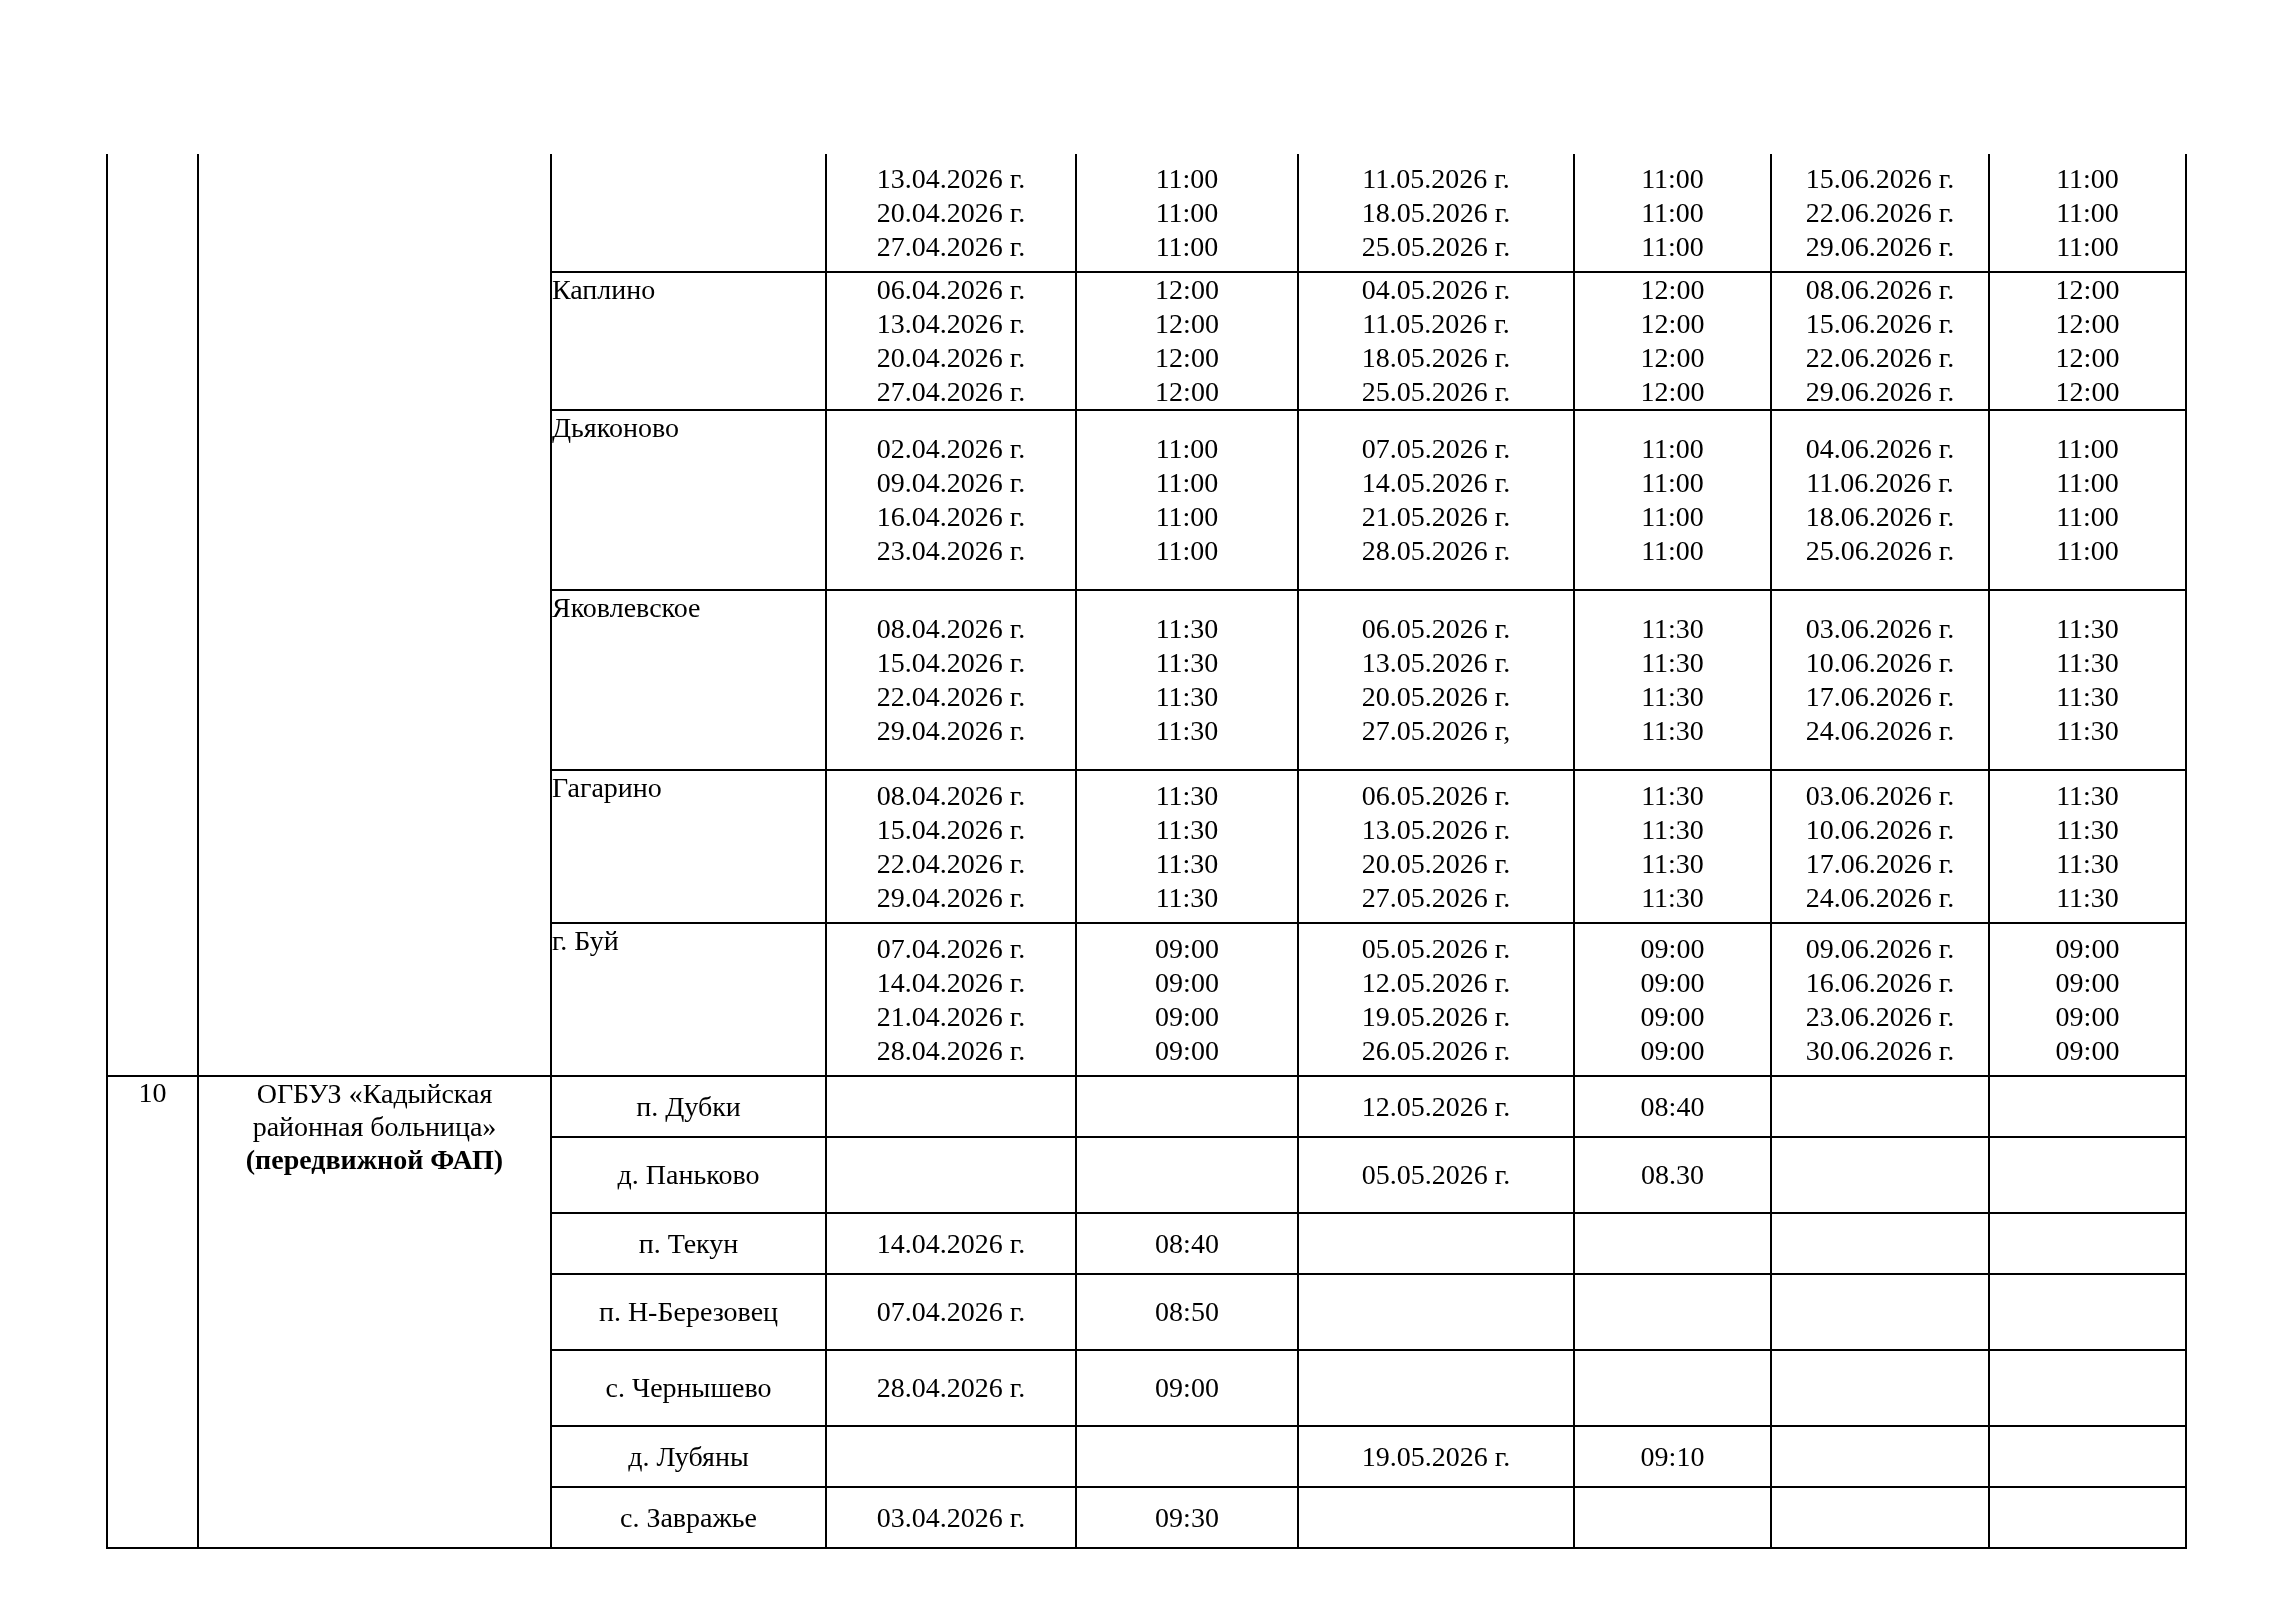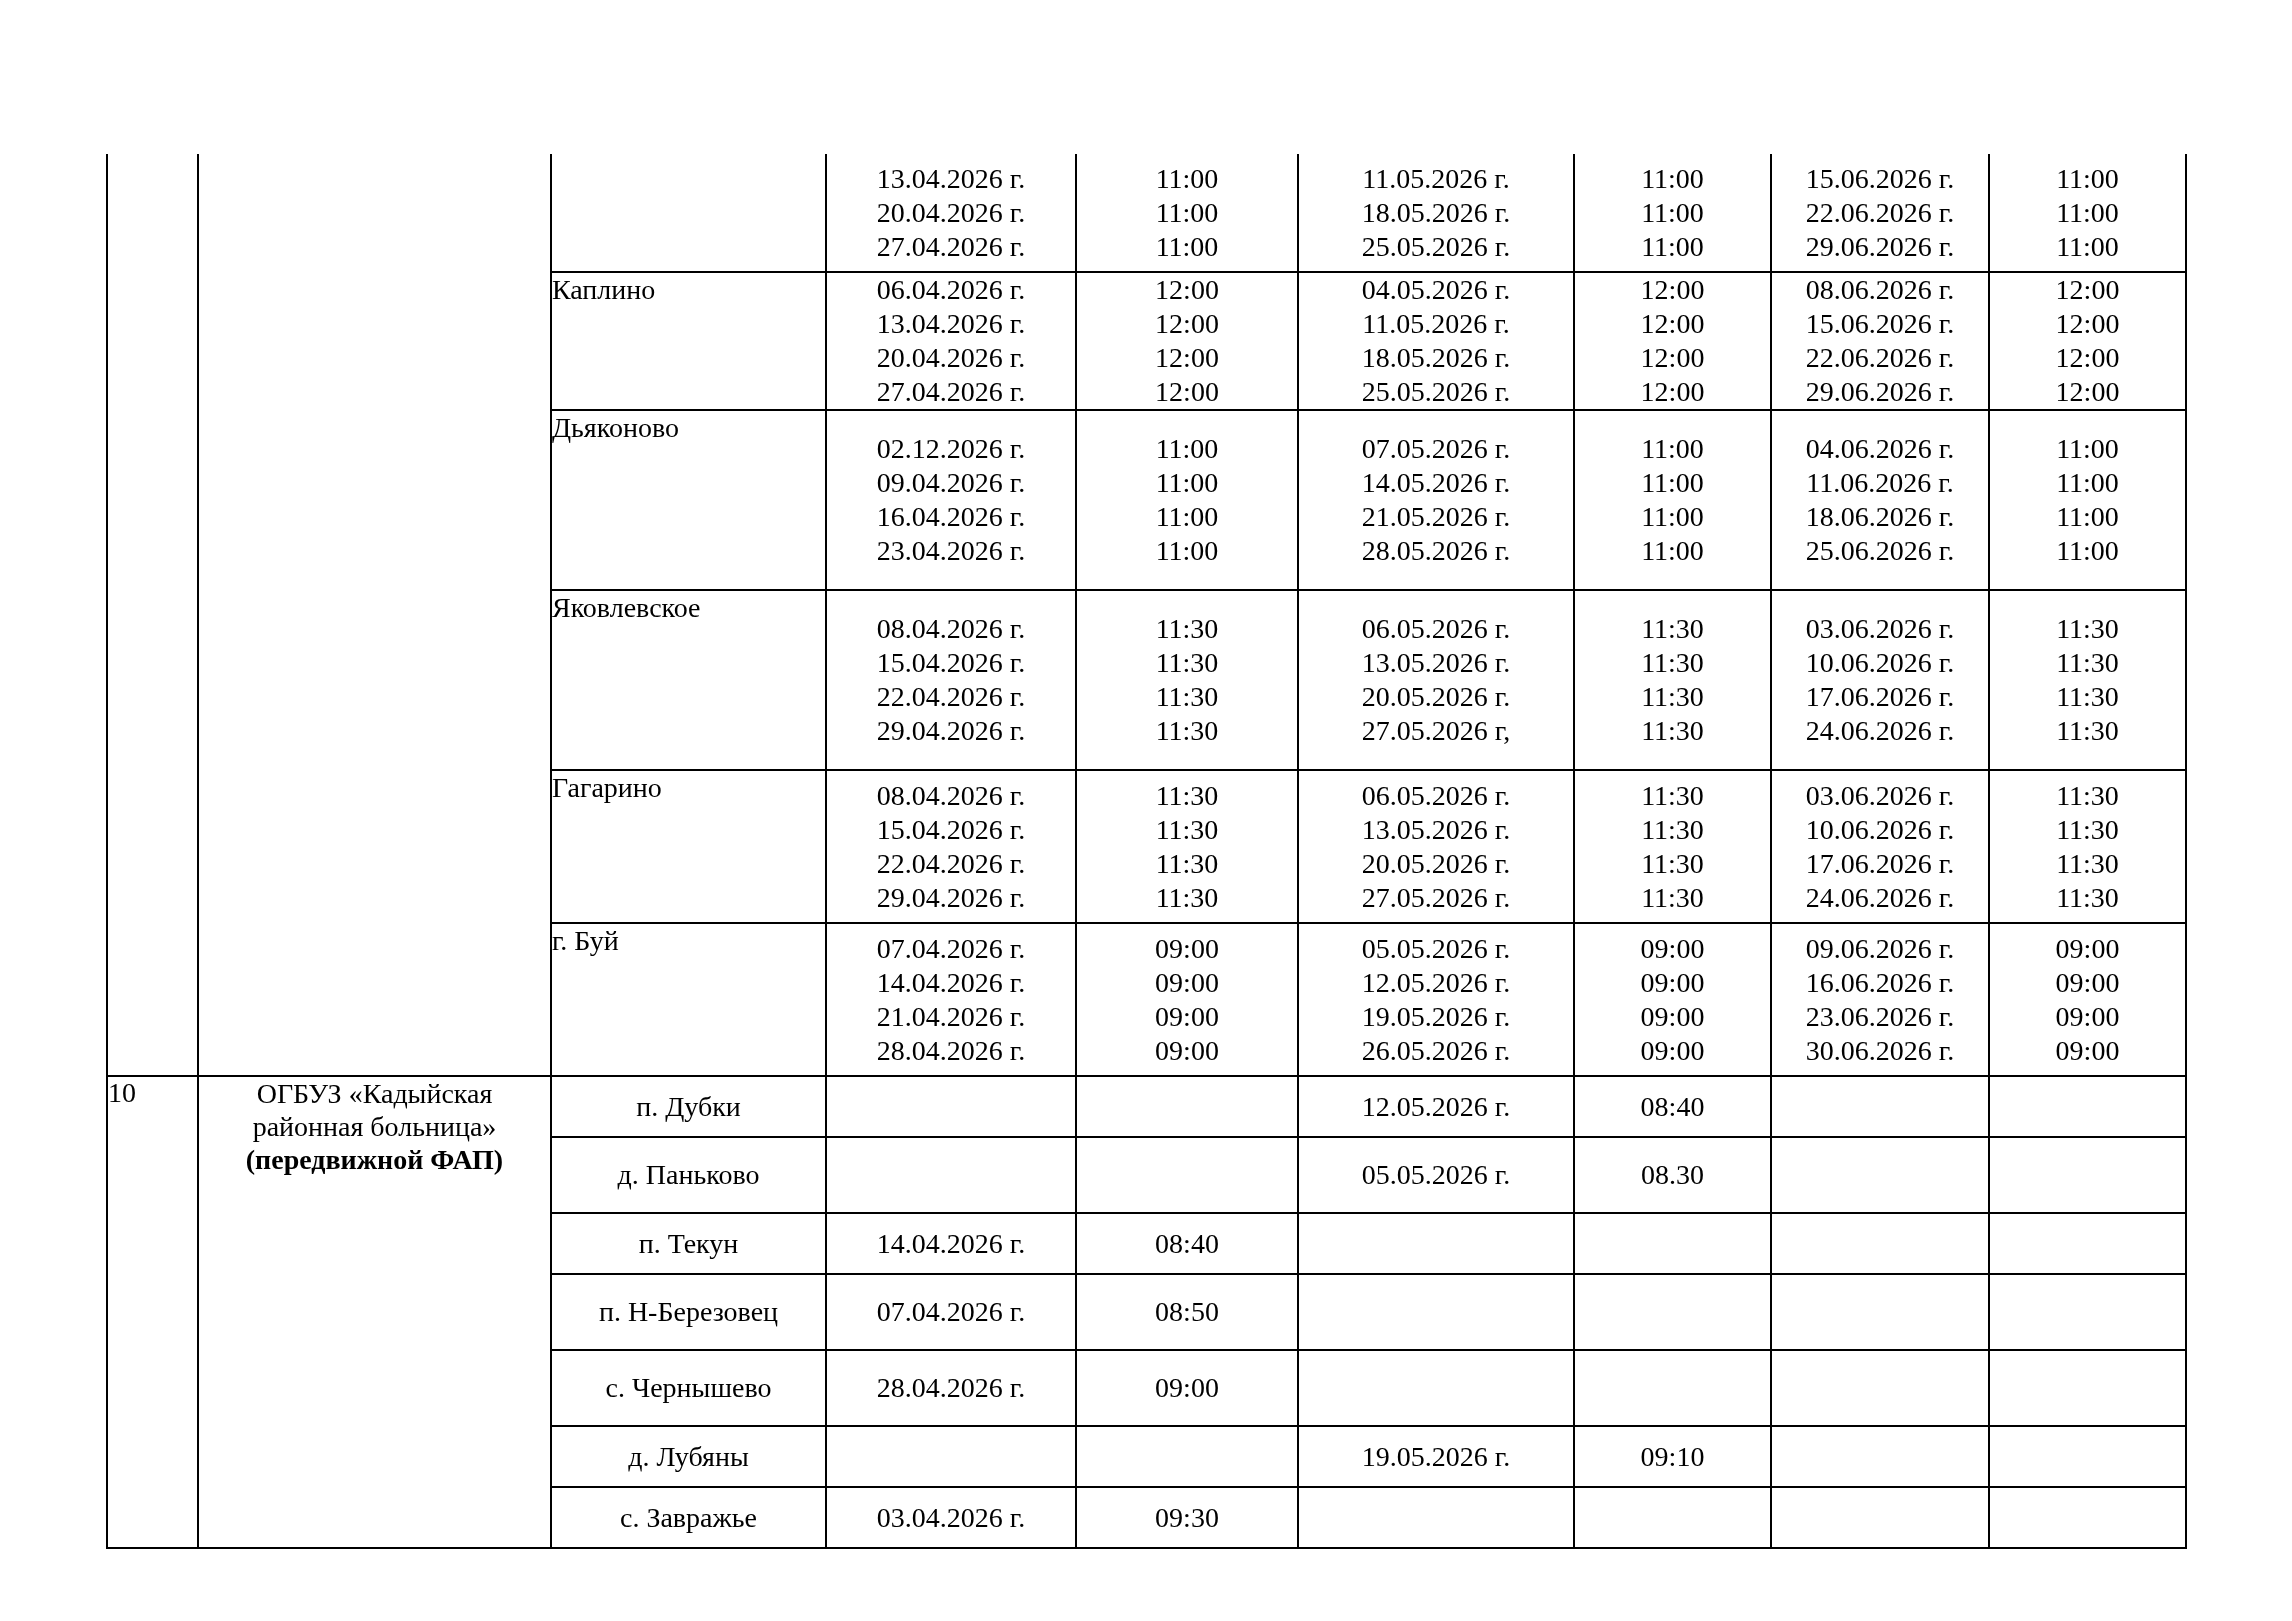--- a/index.html
+++ b/index.html
@@ -30,20 +30,21 @@
     border-right: 2px solid #000;
     border-top: 2.9px solid #000;
     border-bottom: 2.9px solid #000;
     padding: 0;
     overflow: hidden;
   }
   
   table.sched tr.first td { border-top: none; }
 
   td.num {
+    text-align: center;
     vertical-align: top;
     padding-top: 13.7px;
   }
   td.org {
     text-align: center;
     vertical-align: top;
     padding: 13.7px 17.6px 0 17.6px;
     line-height: 33px;
   }
   td.org .org-note { font-weight: bold; }
@@ -136,21 +137,21 @@
 15.06.2026 г.
 22.06.2026 г.
 29.06.2026 г.</td>
       <td class="t">12:00
 12:00
 12:00
 12:00</td>
     </tr>
     <tr class="h155">
       <td class="loc">Дьяконово</td>
-      <td class="d">02.12.2026 г.
+      <td class="d">02.04.2026 г.
 09.04.2026 г.
 16.04.2026 г.
 23.04.2026 г.</td>
       <td class="t">11:00
 11:00
 11:00
 11:00</td>
       <td class="d">07.05.2026 г.
 14.05.2026 г.
 21.05.2026 г.

